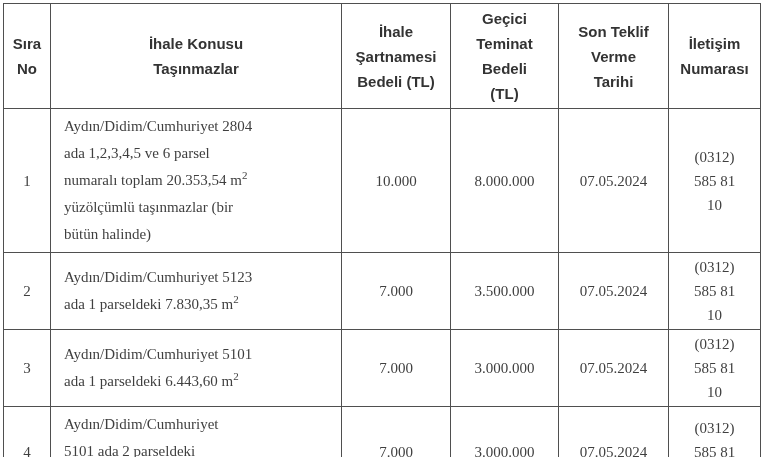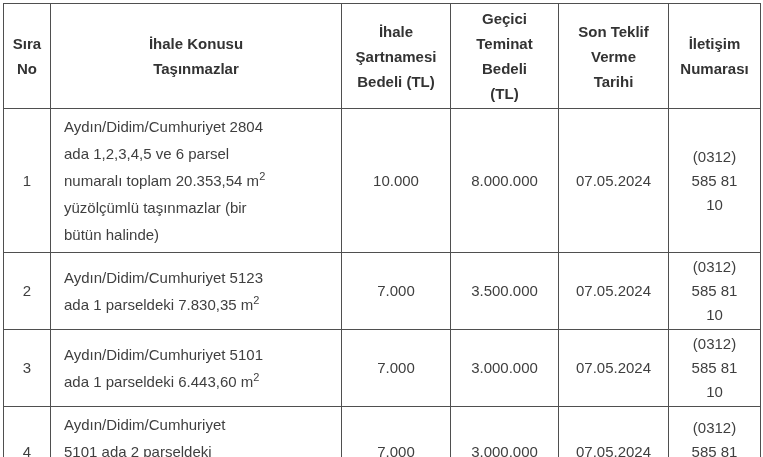--- a/index.html
+++ b/index.html
@@ -36,20 +36,21 @@
     text-align: center;
     line-height: 25px;
     padding: 2px 4px;
   }
   table.ihale td {
     font-size: 15px;
     color: #3f3f3f;
     text-align: center;
     line-height: 26px;
     padding: 2px 5px;
+    font-family: Liberation Serif, serif;
   }
   table.ihale td.desc {
     text-align: left;
     padding: 4px 8px 4px 13px;
     line-height: 27px;
   }
   table.ihale td.phone {
     line-height: 24px;
     padding: 2px 19px;
   }

